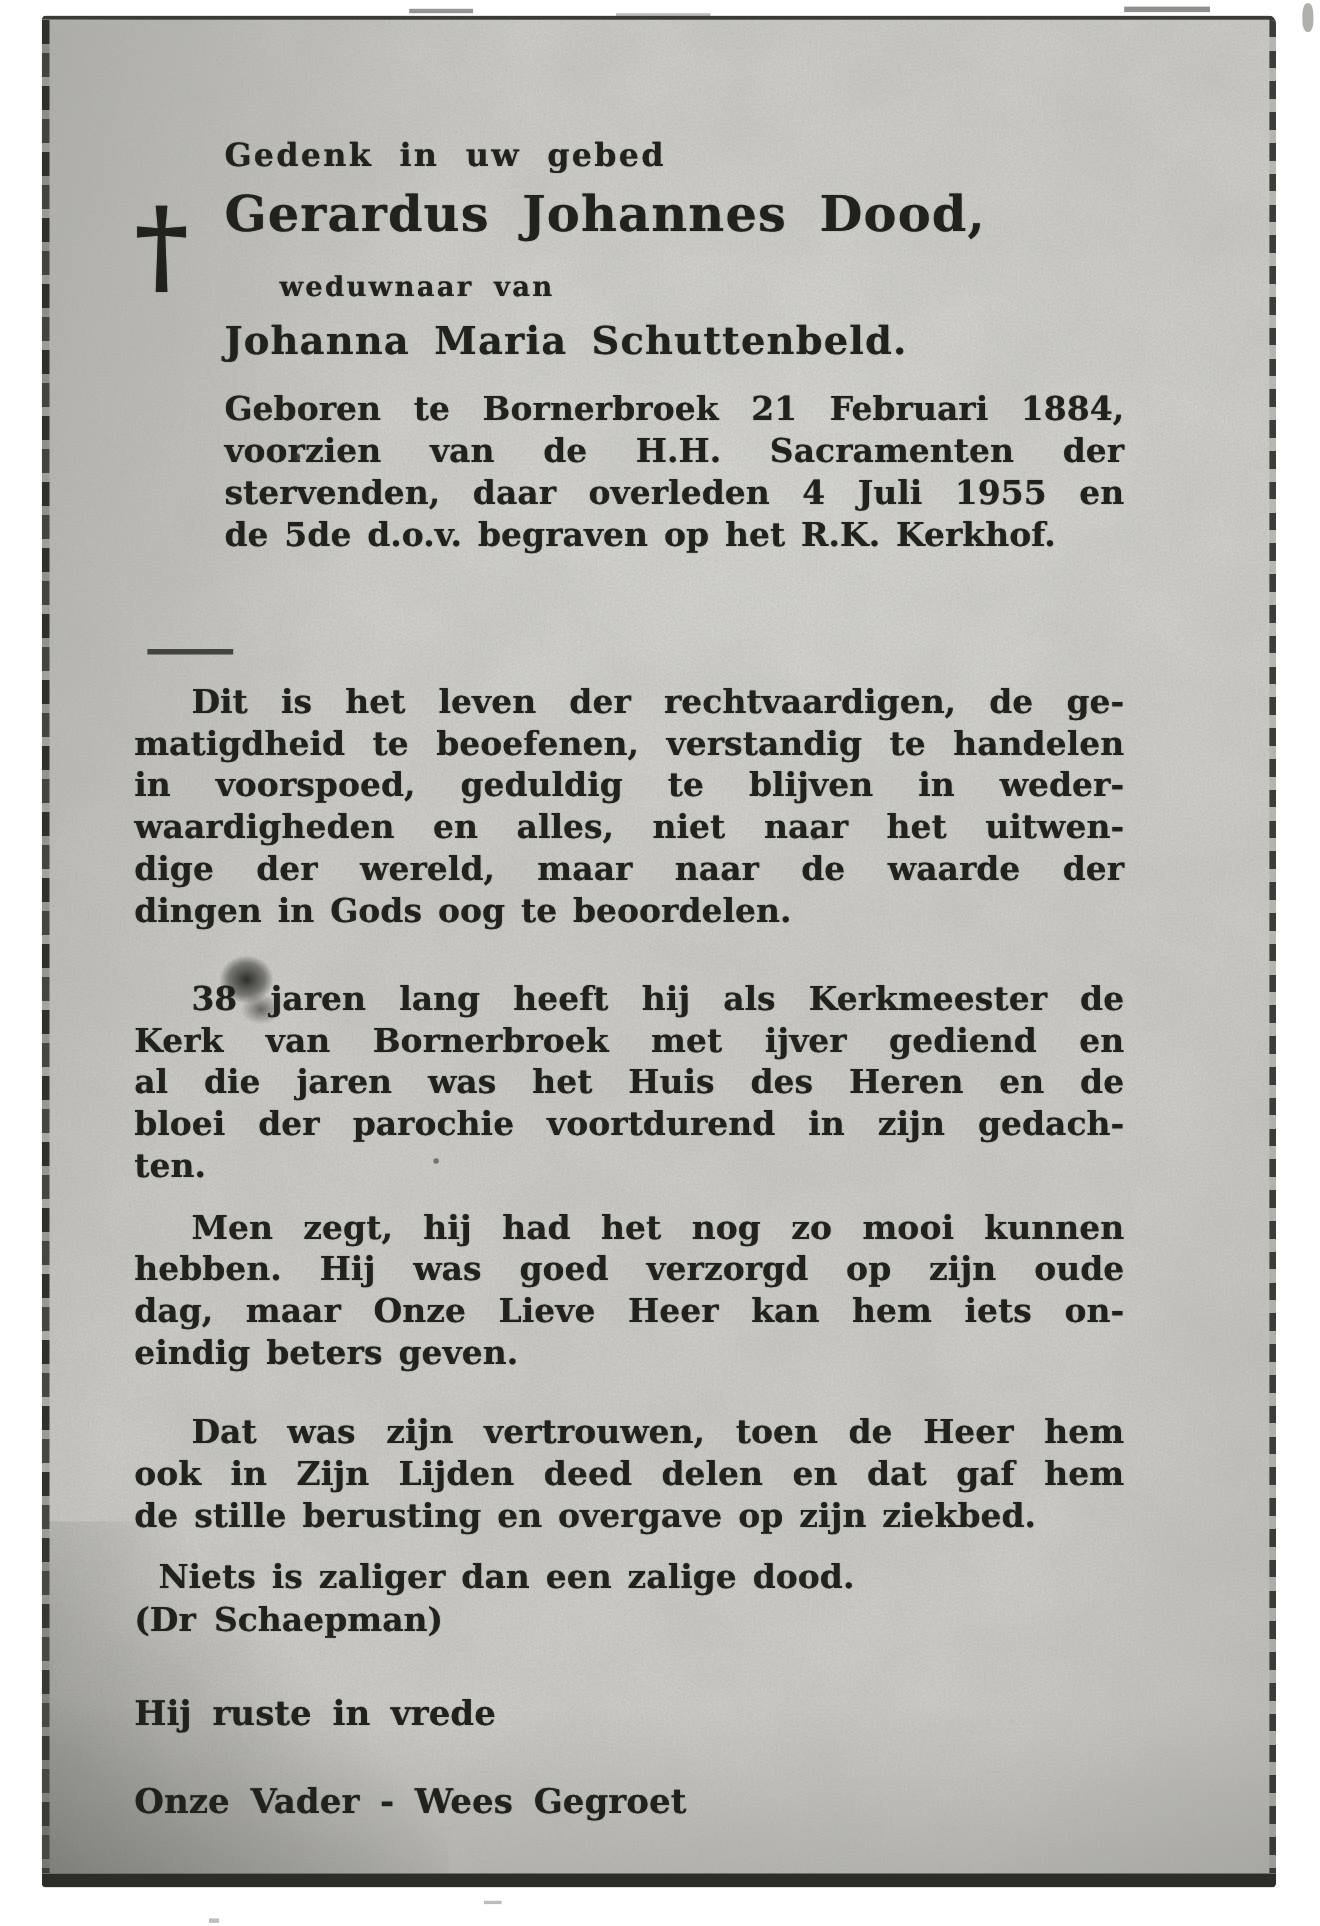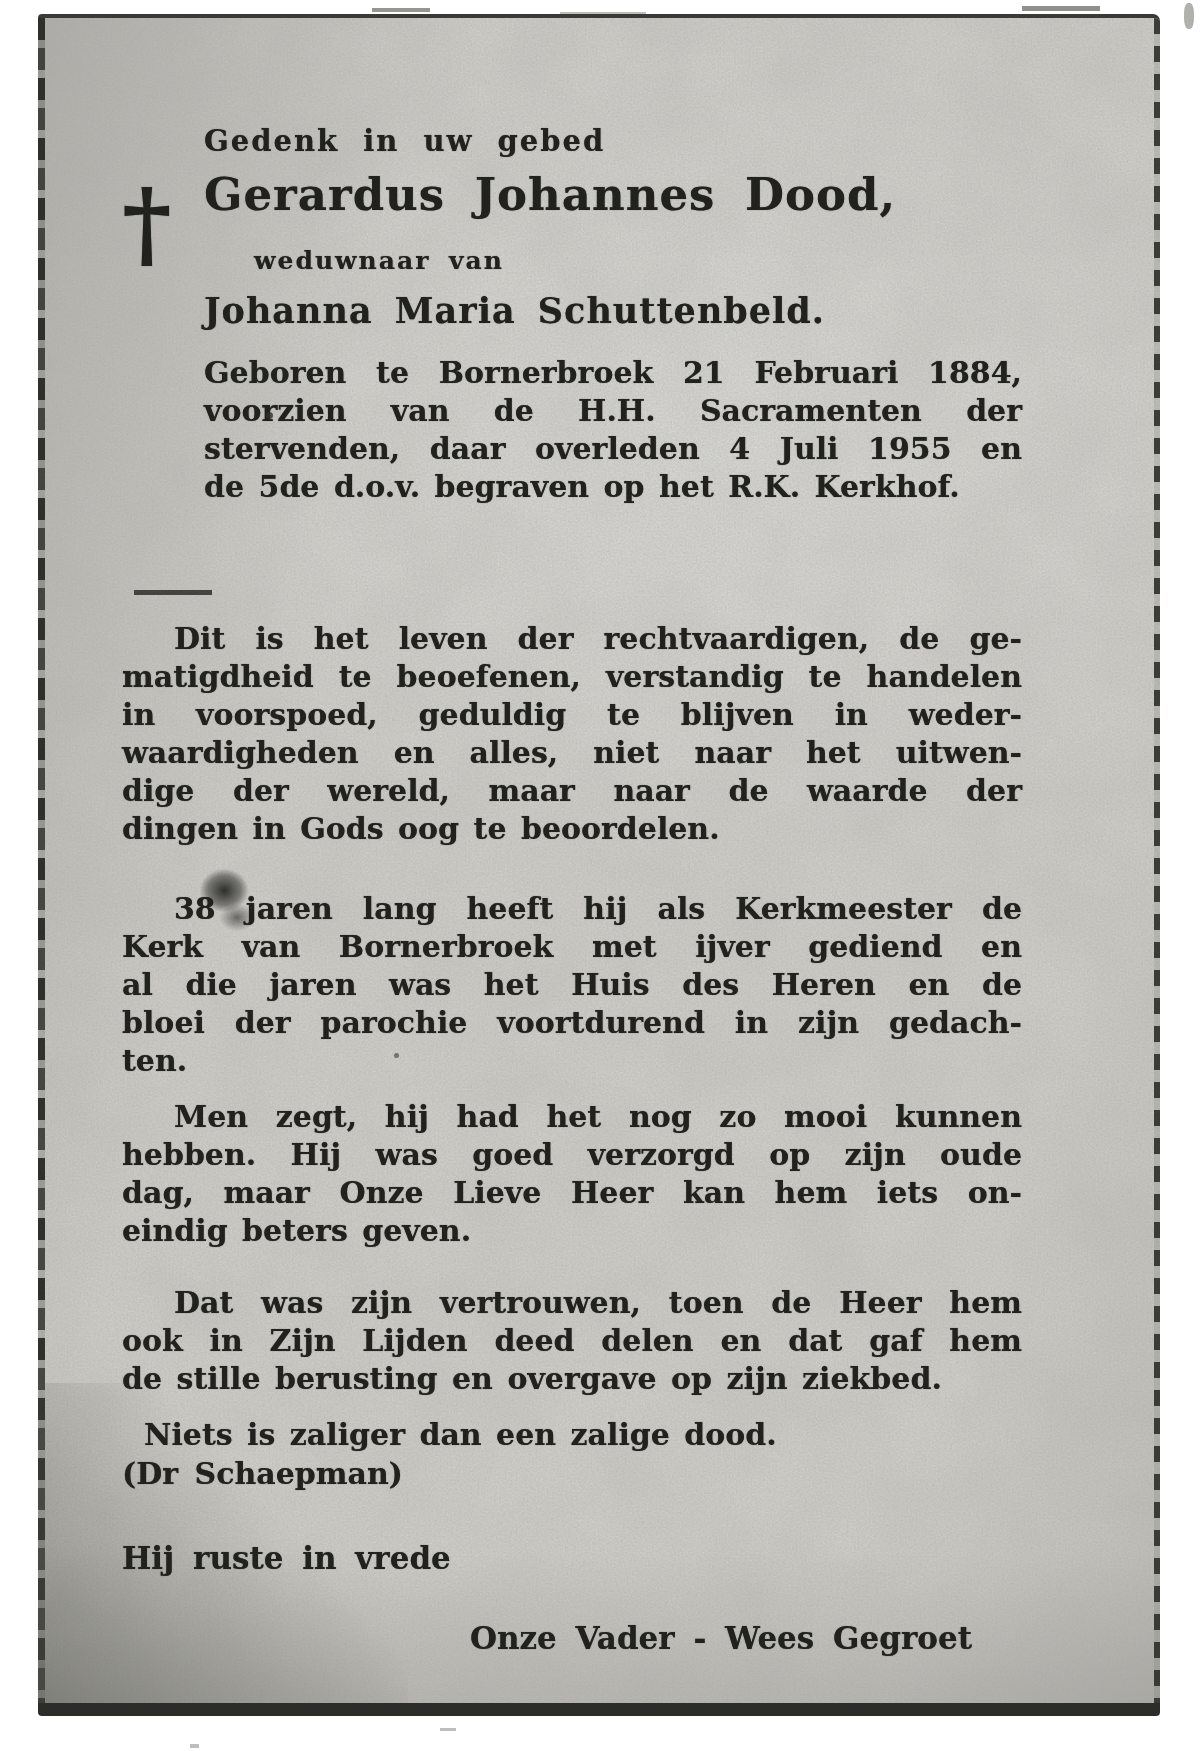--- a/index.html
+++ b/index.html
@@ -60,21 +60,21 @@
   .divider    { position:absolute; left:96px; top:572px; width:78px; height:5px;
                 background:var(--edge,#2e2e2b); opacity:0.85; }
   .para       { width:900px; font-size:30px; line-height:38px; }
   .p1 { left:84px; top:602px; }
   .p2 { left:84px; top:872px; }
   .p3 { left:84px; top:1080px; }
   .p4 { left:84px; top:1266px; }
   .p5 { left:84px; top:1398px; }
   .attribution{ left:84px; top:1438px; width:900px; text-align:left; font-size:30px; word-spacing:6px; }
   .closing1   { left:84px; top:1522px; width:850px; text-align:left; font-size:31px; word-spacing:8px; }
-  .closing2   { left:84px; top:1602px; width:850px; text-align:right; font-size:31px; word-spacing:8px; }
+  .closing2   { left:84px; top:1602px; width:850px; text-align:left; font-size:31px; word-spacing:8px; }
 
   
   .tline       { text-align:justify; text-align-last:justify; word-spacing:4px; }
   .tline-last  { text-align-last:left; }
   .indent .tline:first-child { text-indent:52px; }
   .indent-sm .tline:first-child { text-indent:22px; }
 
   
   .ink-blot {
     position:absolute; left:152px; top:842px; width:76px; height:80px; pointer-events:none;

